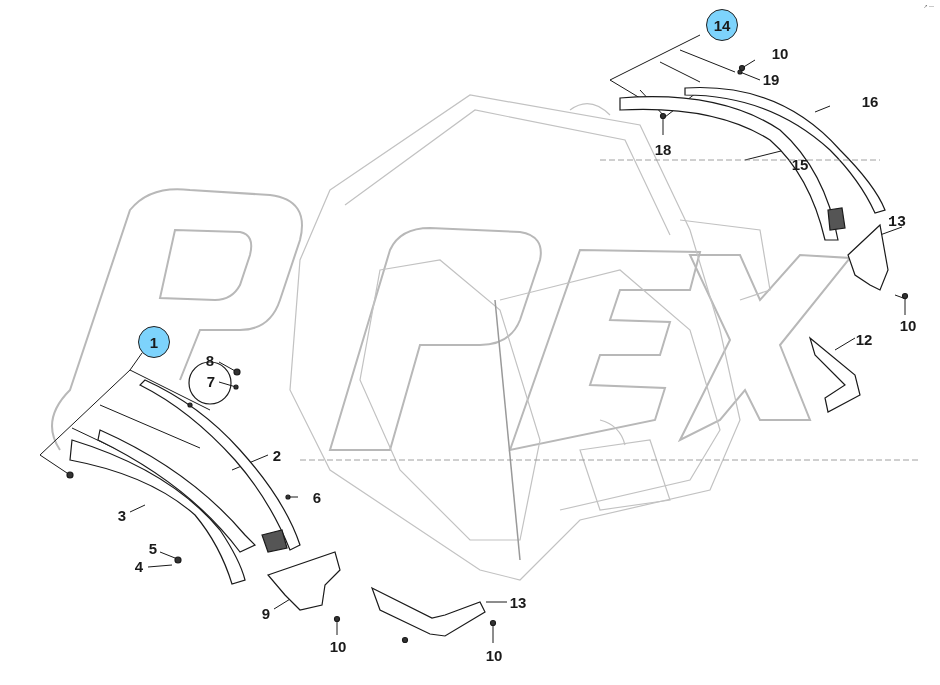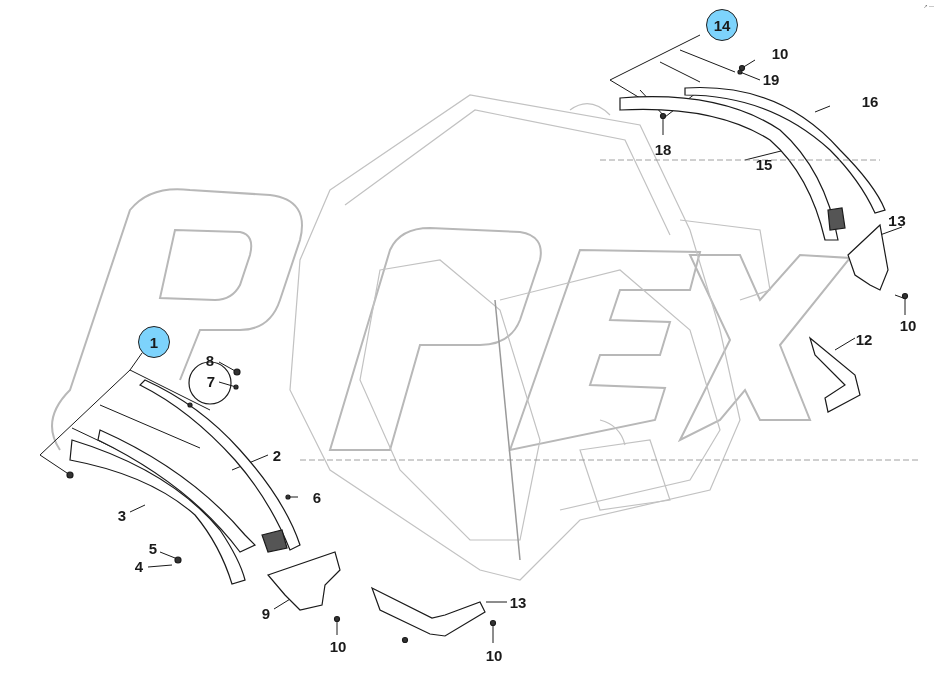--- a/index.html
+++ b/index.html
@@ -154,18 +154,18 @@
   <div class="callout" style="left:317px; top:497px;">6</div>
   <div class="callout" style="left:211px; top:381px;">7</div>
   <div class="callout" style="left:210px; top:360px;">8</div>
   <div class="callout" style="left:266px; top:613px;">9</div>
   <div class="callout" style="left:338px; top:646px;">10</div>
   <div class="callout" style="left:494px; top:655px;">10</div>
   <div class="callout" style="left:908px; top:325px;">10</div>
   <div class="callout" style="left:518px; top:602px;">13</div>
   <div class="callout" style="left:864px; top:339px;">12</div>
   <div class="callout" style="left:897px; top:222px;font-family:Liberation Mono, monospace;">13</div>
-  <div class="callout" style="left:764px; top:164px;">15</div>
+  <div class="callout" style="left:800px; top:164px;">15</div>
   <div class="callout" style="left:850px; top:101px;margin-left:20px;">16</div>
   <div class="callout" style="left:780px; top:53px;">10</div>
   <div class="callout" style="left:771px; top:79px;">19</div>
   <div class="callout" style="left:663px; top:149px;">18</div>
 </div>
 
 </body></html>

